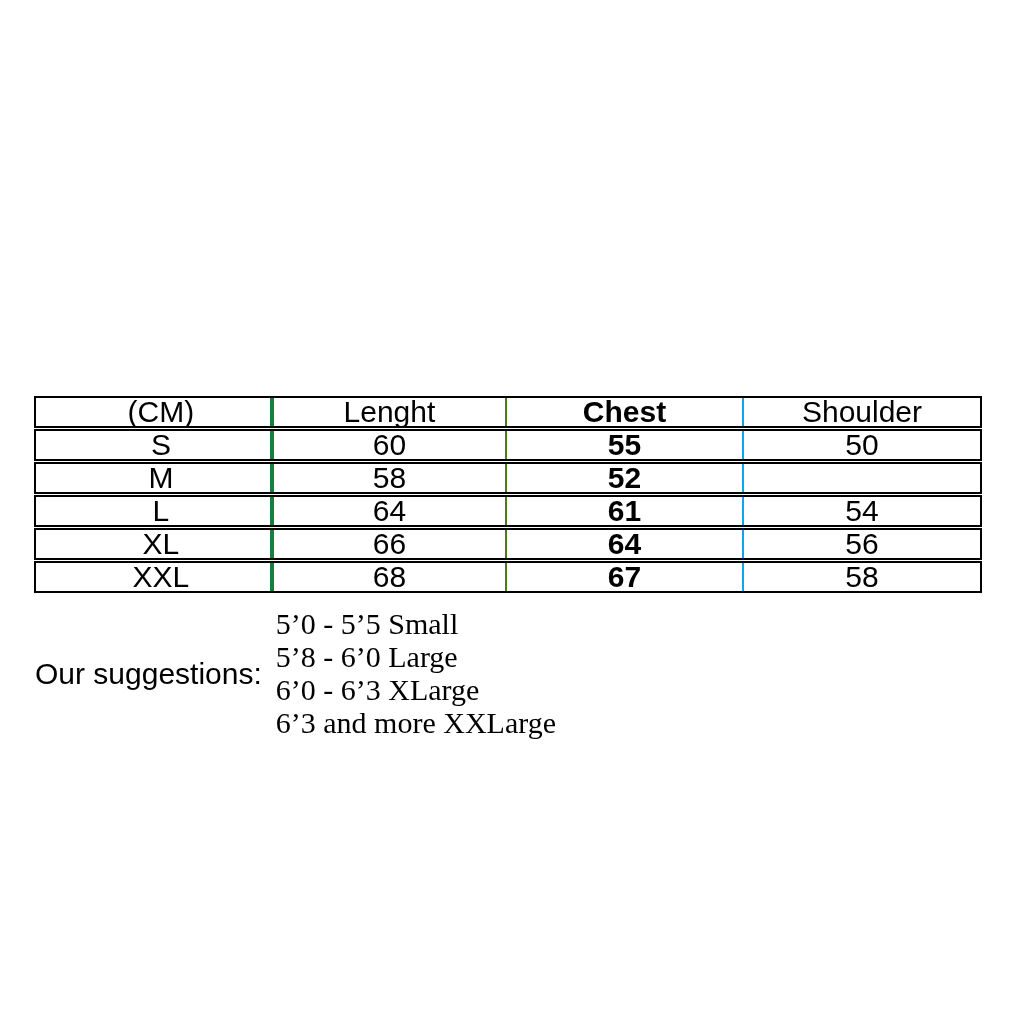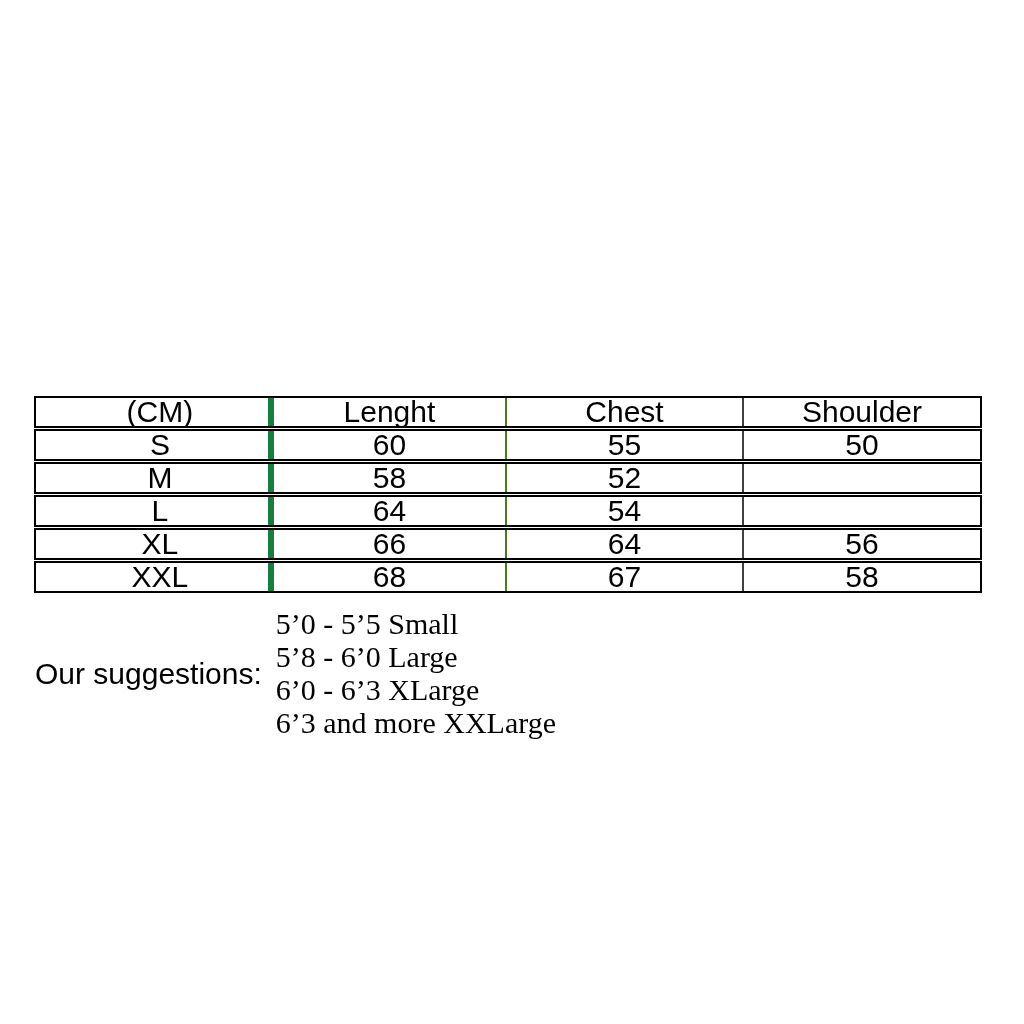--- a/index.html
+++ b/index.html
@@ -40,23 +40,23 @@
   }
   .t-cell {
     box-sizing: border-box;
     height: 28px;
     line-height: 28px;
     font-size: 30px;
     text-align: center;
     white-space: nowrap;
     overflow: visible;
   }
-  .t-cell:nth-child(1) { width: 25.2%; border-right: 6px solid #15803d; padding-left: 16px; }
+  .t-cell:nth-child(1) { width: 25.2%; border-right: 4px solid #15803d; padding-left: 16px; }
   .t-cell:nth-child(2) { width: 24.7%; border-right: 2px solid #4d7c0f; }
-  .t-cell:nth-child(3) { width: 25.1%; border-right: 2px solid #404040; }
+  .t-cell:nth-child(3) { width: 25.1%; border-right: 2px solid #0ea5e9; font-weight: bold; }
   .t-cell:nth-child(4) { flex: 1; }
 
   
   .suggestions {
     position: absolute;
     left: 35px;
     top: 607px;
     display: flex;
     align-items: center;
     font-size: 30px;
@@ -94,20 +94,21 @@
 
     <div class="t-row">
       <div class="t-cell">M</div>
       <div class="t-cell">58</div>
       <div class="t-cell">52</div>
     </div>
 
     <div class="t-row">
       <div class="t-cell">L</div>
       <div class="t-cell">64</div>
+      <div class="t-cell">61</div>
       <div class="t-cell">54</div>
     </div>
 
     <div class="t-row">
       <div class="t-cell">XL</div>
       <div class="t-cell">66</div>
       <div class="t-cell">64</div>
       <div class="t-cell">56</div>
     </div>
 

